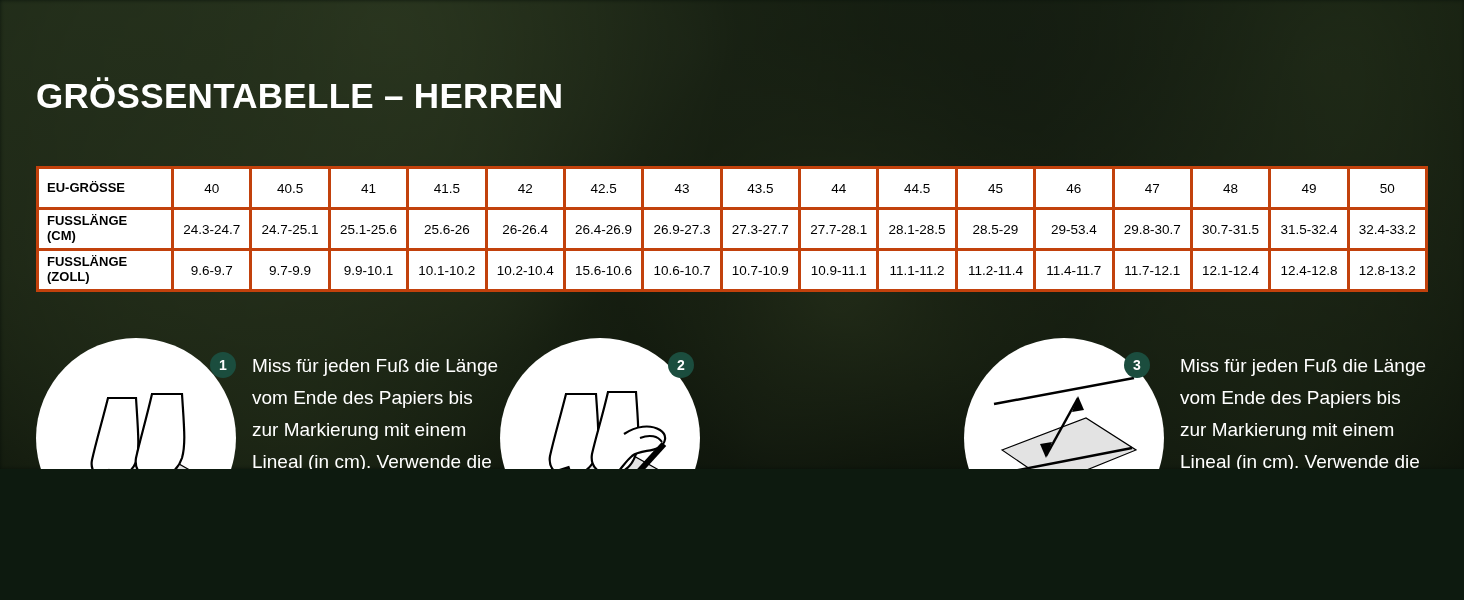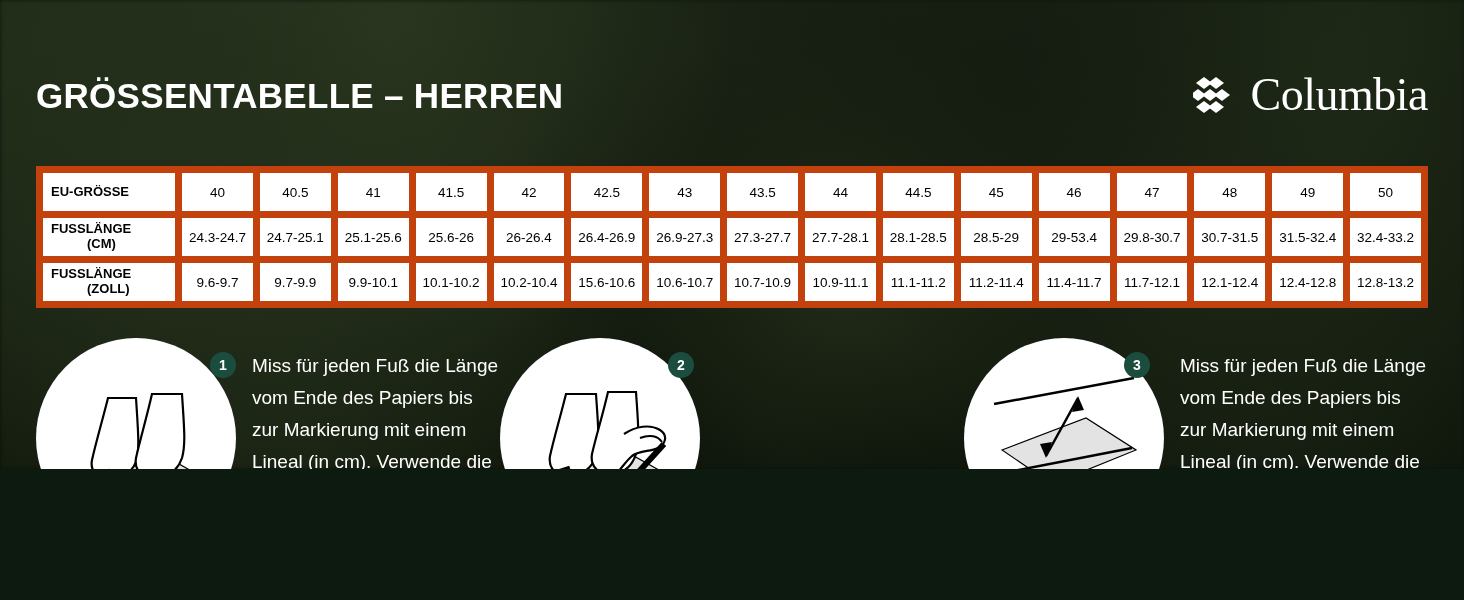--- a/index.html
+++ b/index.html
@@ -88,38 +88,38 @@
     top: 166px;
     width: 1392px;
   }
   table.size-table {
     border-collapse: collapse;
     width: 1392px;
     background: #ffffff;
     table-layout: fixed;
   }
   table.size-table td, table.size-table th {
-    border: 7px solid #c2410c;
+    border: 3px solid #c2410c;
     color: #000000;
     font-size: 13.5px;
     text-align: center;
     height: 34px;
     padding: 2px 2px;
     font-weight: normal;
     white-space: nowrap;
   }
   table.size-table th.rowhead, table.size-table td.rowhead {
     text-align: left;
     padding-left: 8px;
     font-weight: bold;
     font-size: 13px;
     width: 122px;
     line-height: 1.15;
   }
-  .rowhead .sub { display: block; margin-left: 36px; }
+  .rowhead .sub { display: block; }
   
   .steps {
     position: absolute;
     left: 36px;
     top: 338px;
     width: 1392px;
     display: flex;
     gap: 0px;
   }
   .step {
@@ -174,36 +174,20 @@
 <body>
 
 <div class="page">
   <div class="bg"></div>
   <div class="bg-dark"></div>
 
   <div class="content">
 
     <div class="title">GRÖSSENTABELLE – HERREN</div>
 
-    <div class="brand">
-      <div class="brand-mark">
-        <svg viewBox="0 0 46 46" width="46" height="46" aria-hidden="true">
-          <g fill="#ffffff">
-            <polygon points="11,5 19,11 11,17 3,11"></polygon>
-            <polygon points="23,5 31,11 23,17 15,11"></polygon>
-            <polygon points="5,17 13,23 5,29 -3,23"></polygon>
-            <polygon points="17,17 25,23 17,29 9,23"></polygon>
-            <polygon points="29,17 37,23 29,29 21,23"></polygon>
-            <polygon points="11,29 19,35 11,41 3,35"></polygon>
-            <polygon points="23,29 31,35 23,41 15,35"></polygon>
-          </g>
-        </svg>
-      </div>
-      <div class="brand-name">Columbia</div>
-    </div>
 
     <div class="table-wrap">
       <table class="size-table">
         <tbody>
           <tr>
             <td class="rowhead">
               <span>EU-GRÖSSE</span>
             </td>
             <td>40</td>
             <td>40.5</td>

